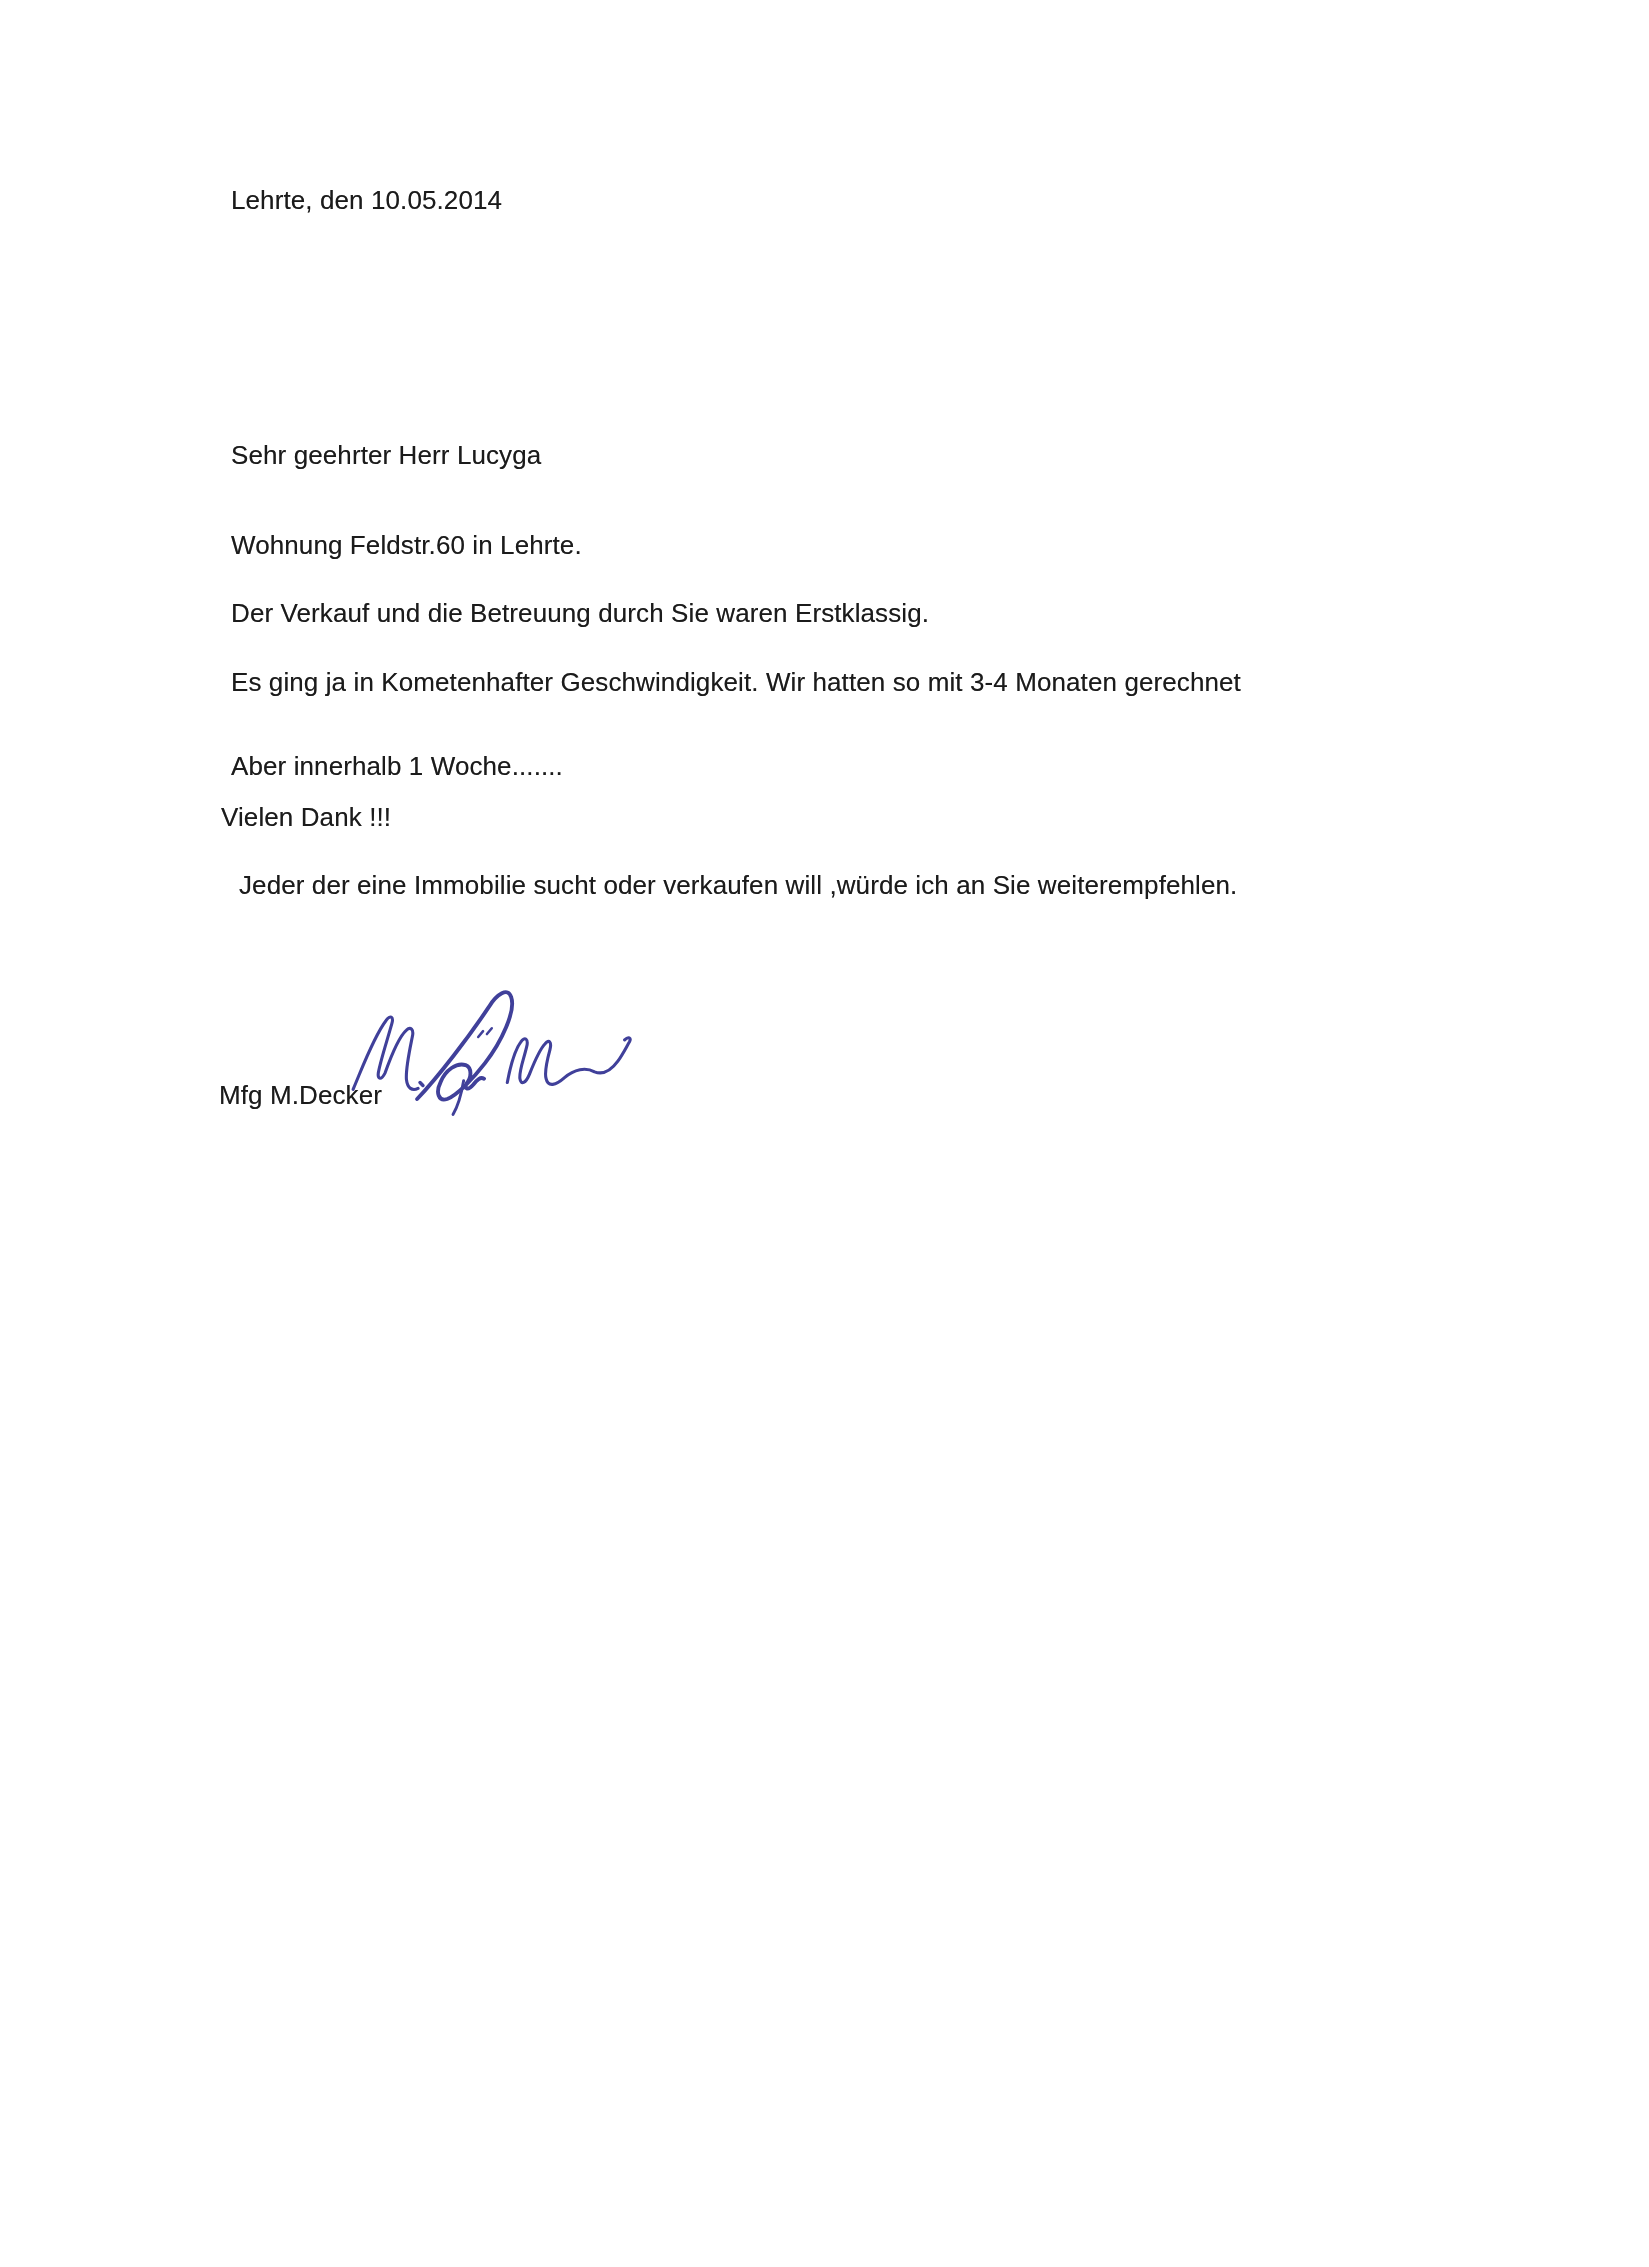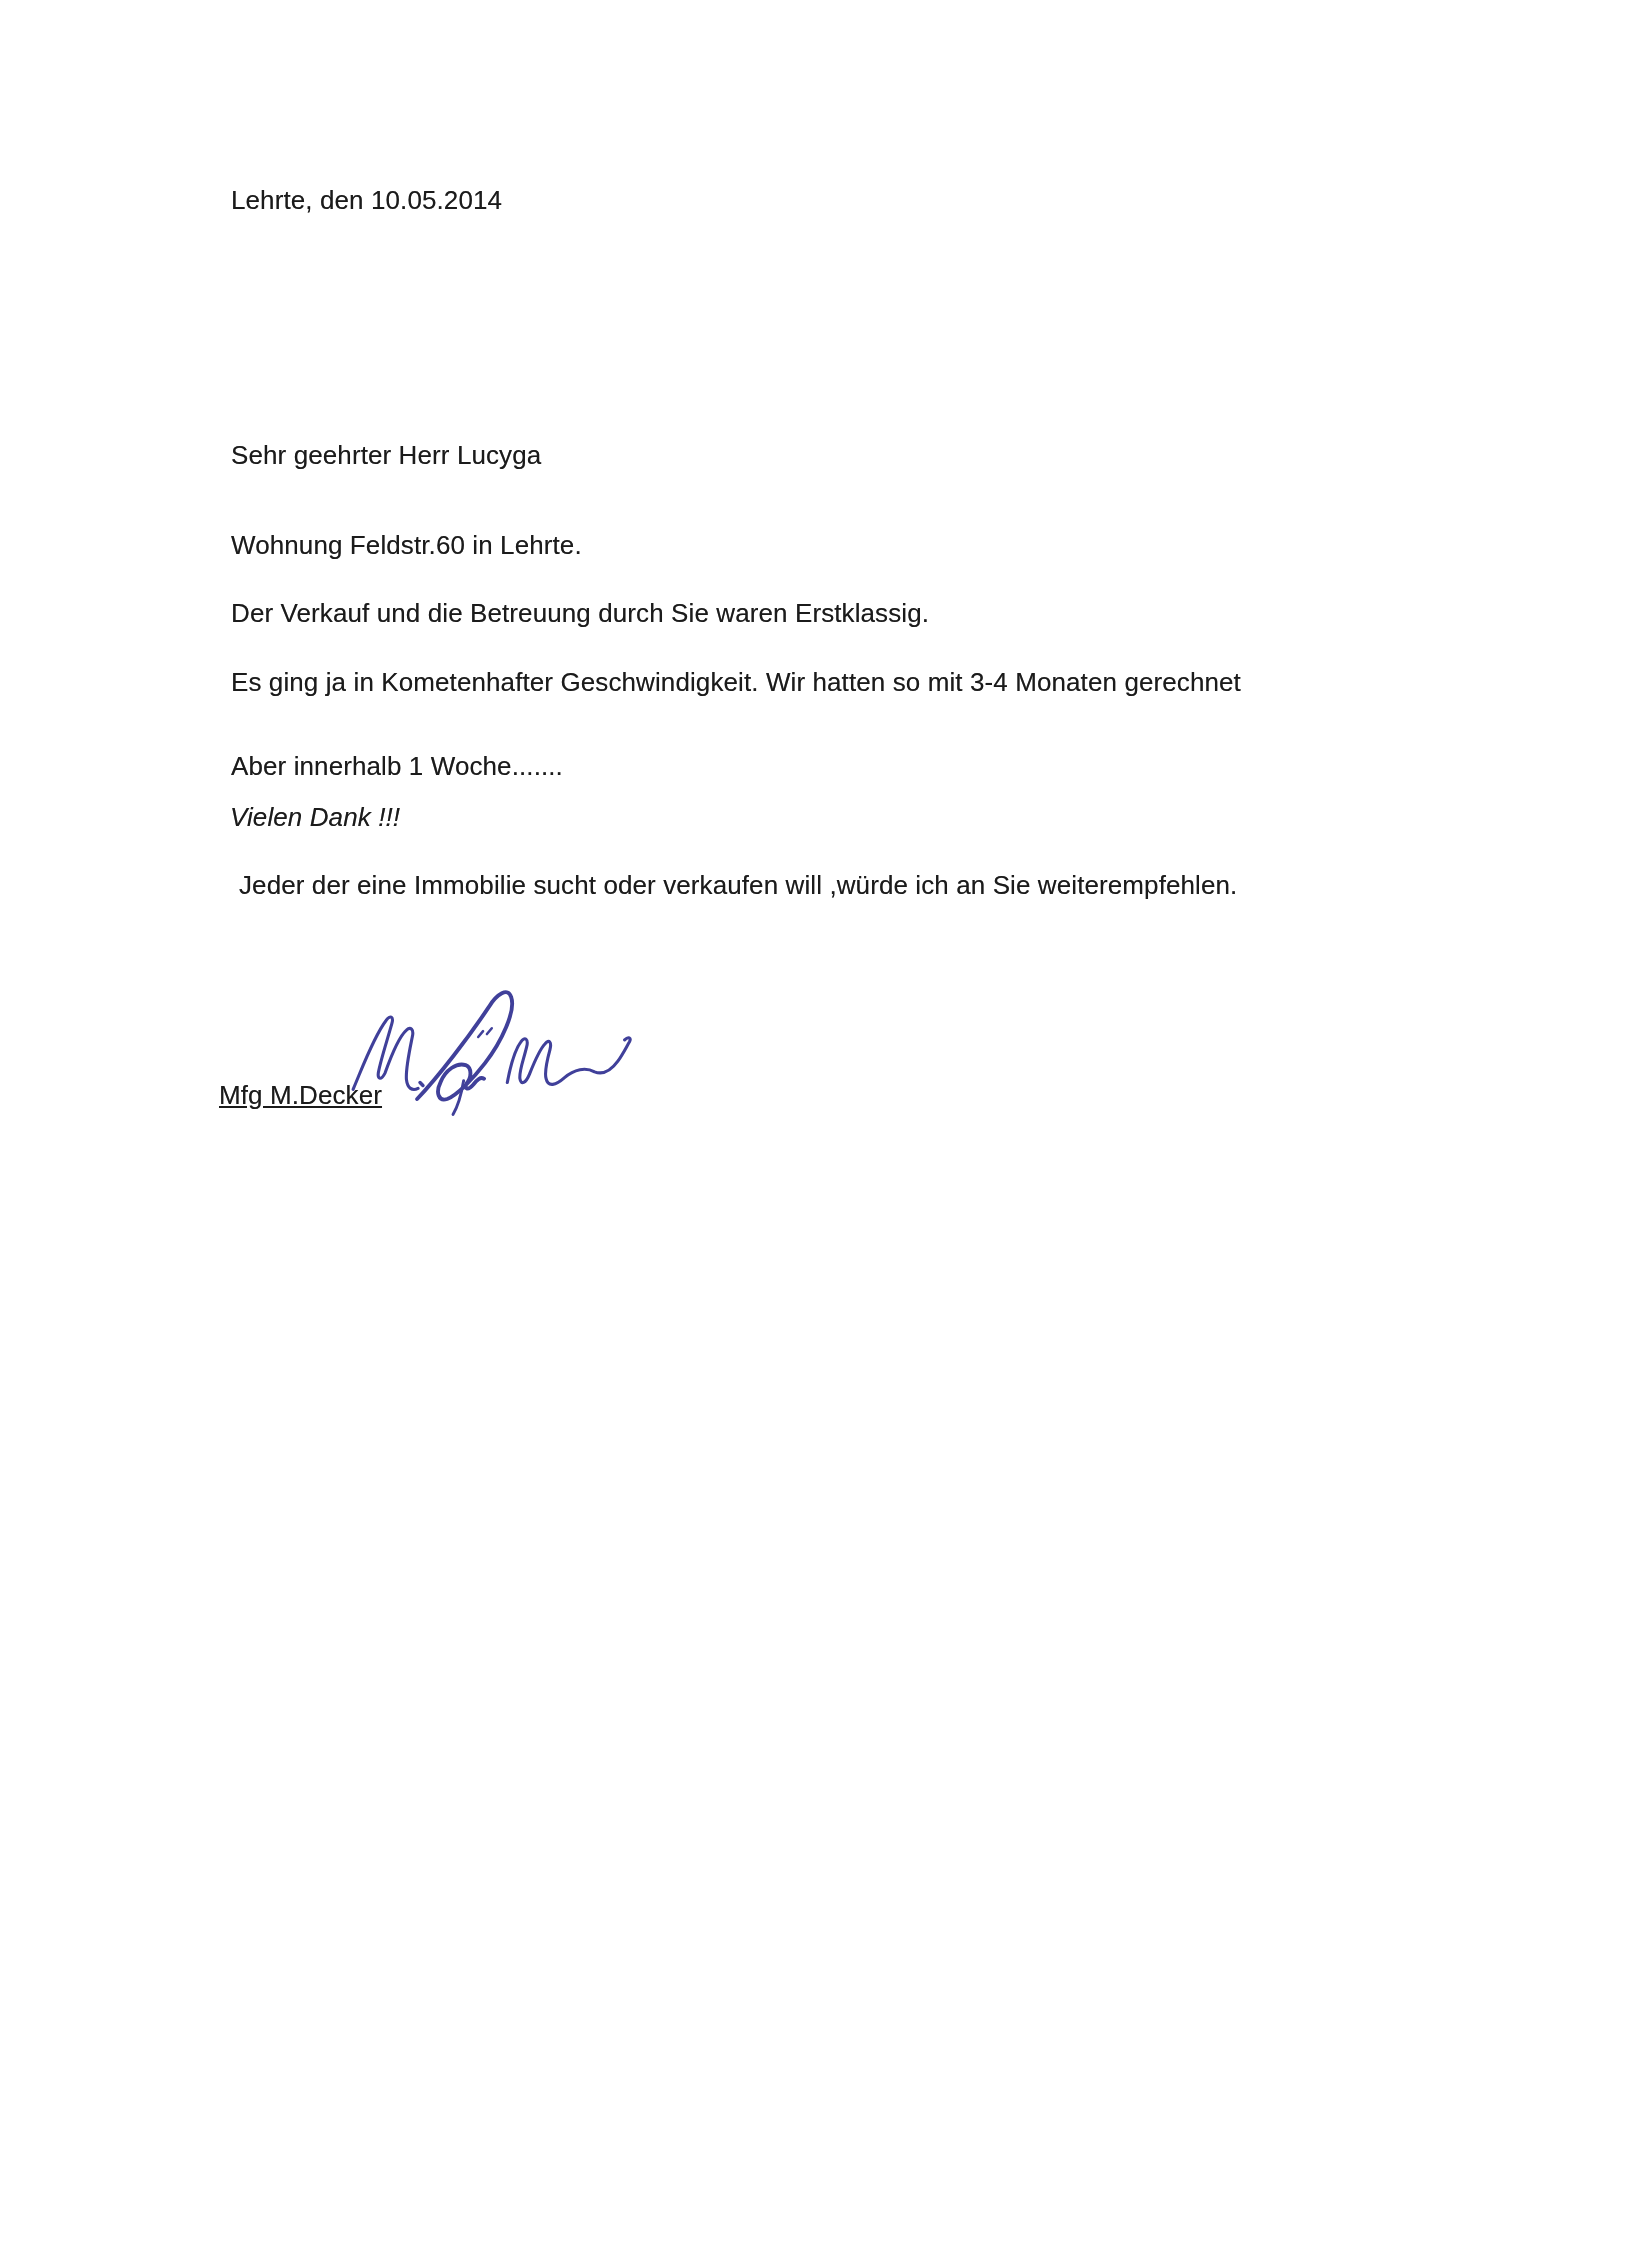--- a/index.html
+++ b/index.html
@@ -26,23 +26,23 @@
     
     text-shadow: 0 0 0.5px rgba(40, 40, 40, 0.55);
   }
   .date-line       { left: 231px; top: 186px; }
   .salutation      { left: 231px; top: 393px; margin-top: 48px; }
   .body-line-0     { left: 231px; top: 462px; }
   .body-line-1     { left: 231px; top: 531px; }
   .body-line-2     { left: 231px; top: 599px; }
   .body-line-3     { left: 231px; top: 668px; }
   .body-line-4     { left: 231px; top: 736px; margin-top: 16px; }
-  .body-line-5     { left: 230px; top: 803px; font-style: italic; }
+  .body-line-5     { left: 221px; top: 803px; }
   .body-line-6     { left: 239px; top: 871px; }
-  .closing-line    { left: 219px; top: 1081px; text-decoration: underline; }
+  .closing-line    { left: 219px; top: 1081px; }
   .signature-wrap {
     position: absolute;
     left: 320px;
     top: 972px;
     width: 330px;
     height: 160px;
     pointer-events: none;
   }
   .signature-wrap svg {
     display: block;

